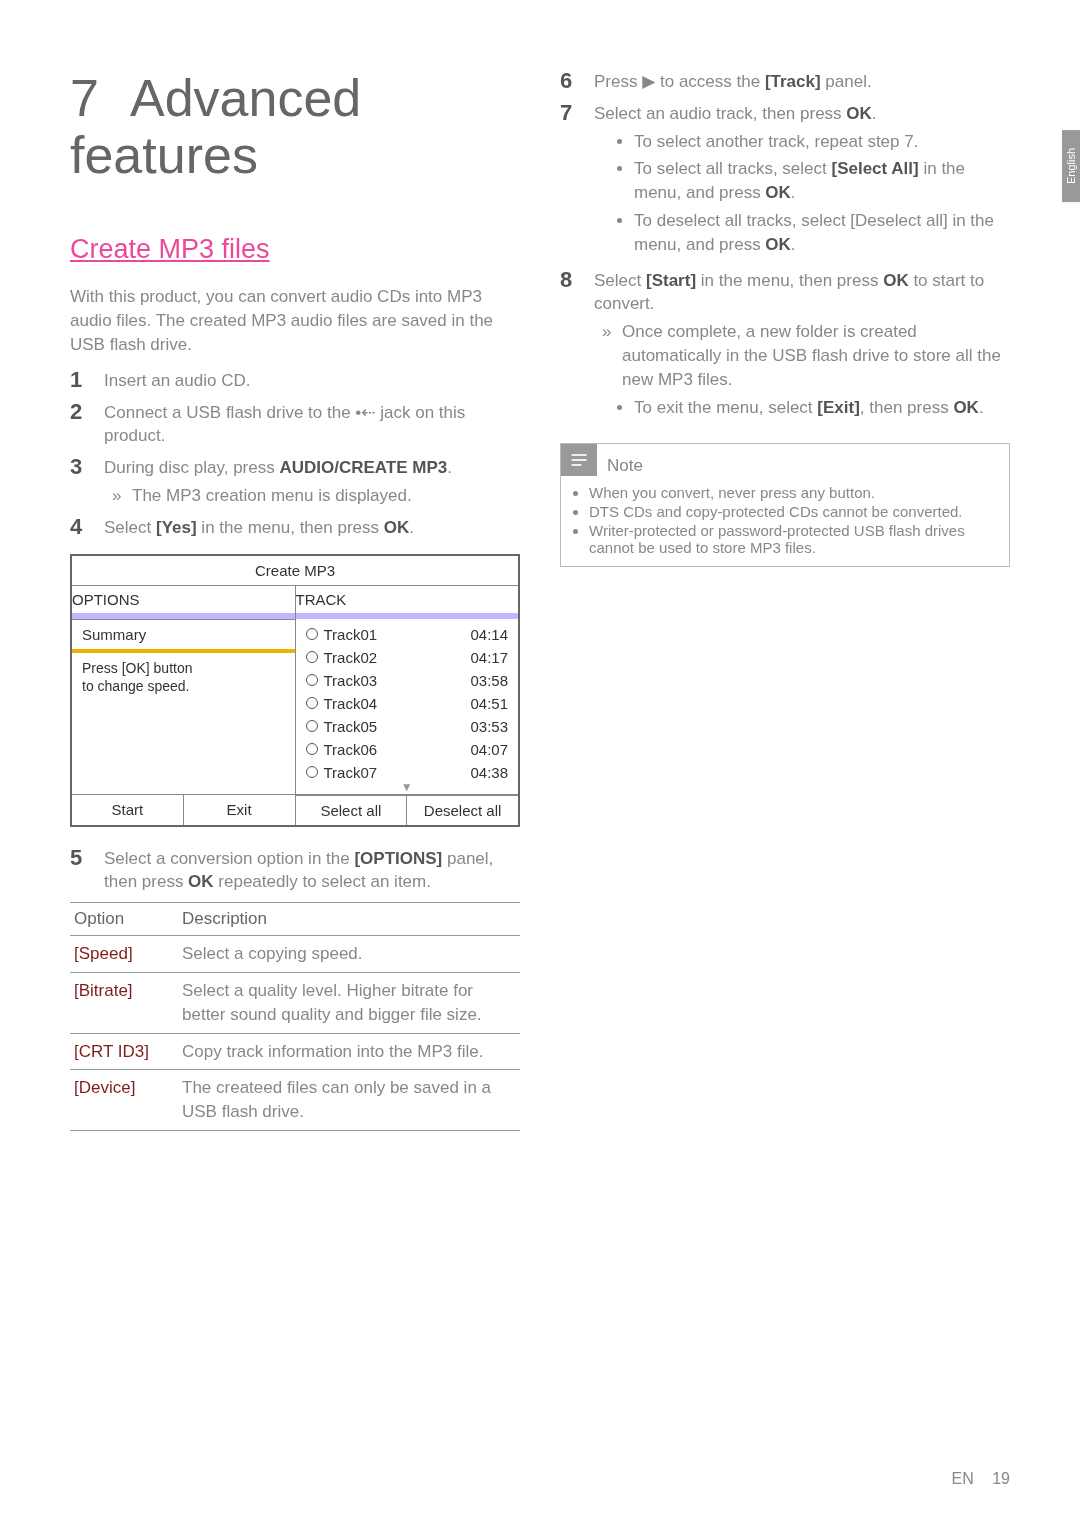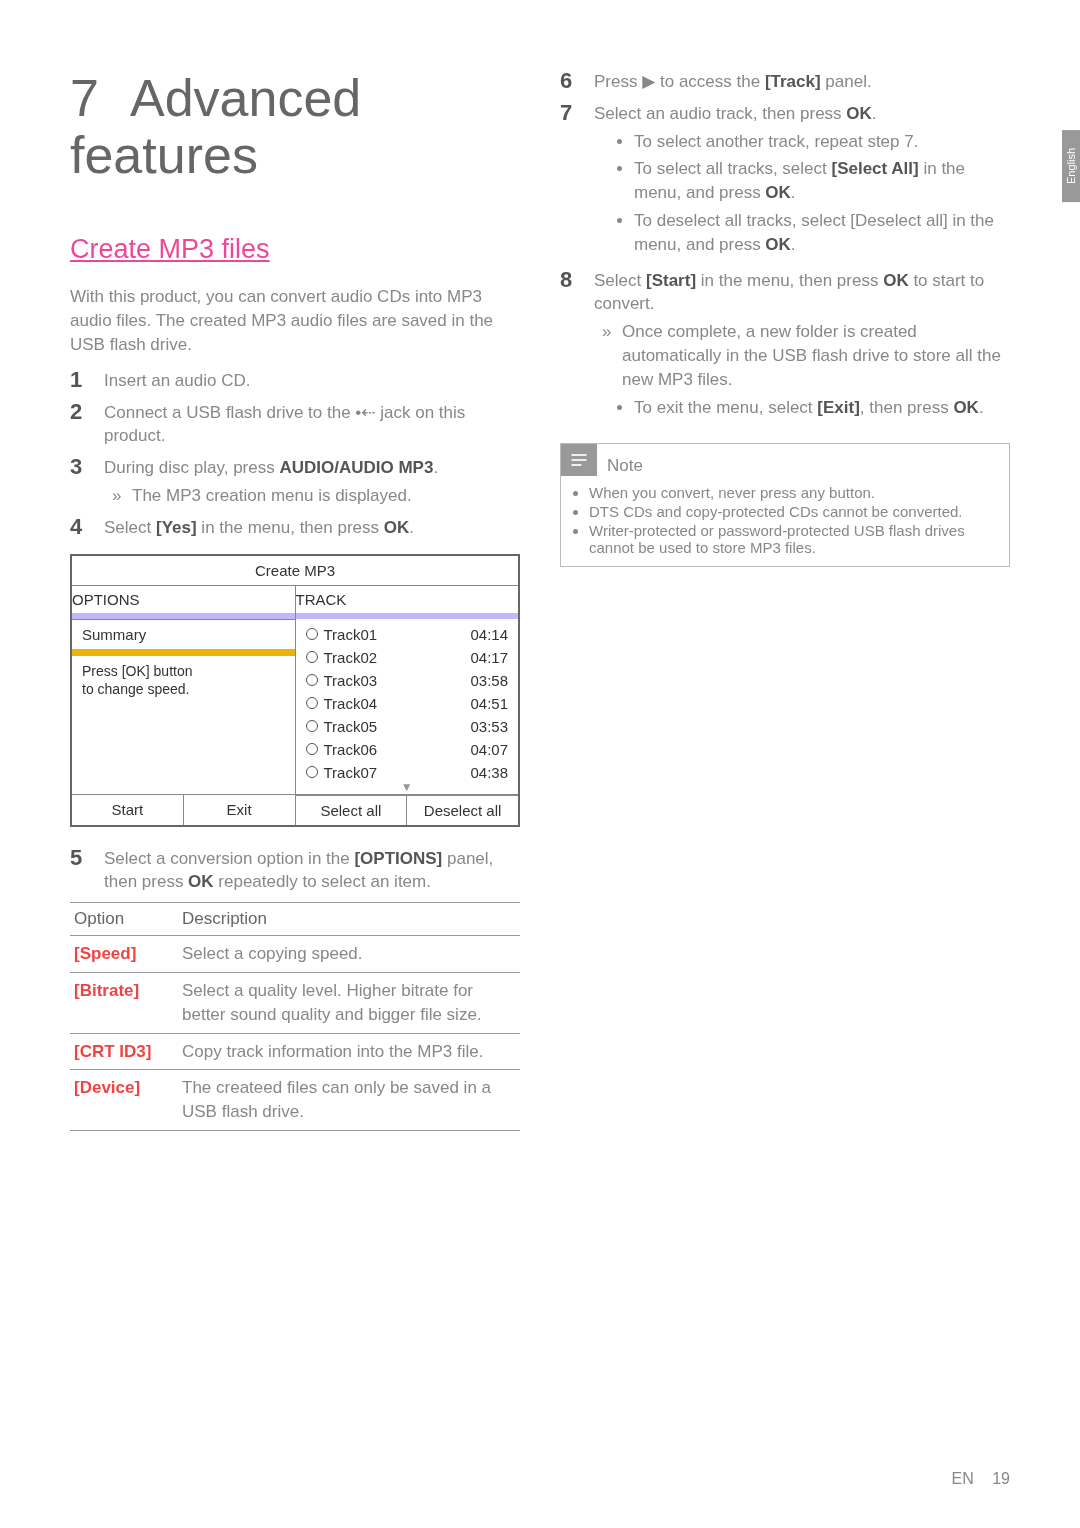--- a/index.html
+++ b/index.html
@@ -139,21 +139,21 @@
   }
   .opt-row.sel .val {
     background: #aaa;
     border: 1px solid #666;
     padding: 0 4px;
   }
   .opt-row .key { width: 72px; }
   .opt-row .val { flex: 1; }
   .summary-row {
     border-top: 1px solid #888;
-    border-bottom: 7px solid #eab308;
+    border-bottom: 4px solid #eab308;
     padding: 6px 10px;
   }
   .change-hint {
     padding: 6px 10px;
     font-size: 14px;
     line-height: 1.3;
   }
   .track-rows {
     padding: 4px 0;
     flex:1;
@@ -206,22 +206,22 @@
     padding: 6px 4px;
   }
   table.opts td {
     vertical-align: top;
     border-bottom: 1px solid #999;
     padding: 6px 4px;
     line-height: 1.4;
   }
   table.opts td.label {
     width: 100px;
-    color: #ef4444;
-    font-weight: bold;
+    color: #7f1d1d;
+    font-weight: normal;
   }
   
   .note-box {
     border: 1px solid #bbb;
     margin-top: 20px;
   }
   .note-head {
     display: flex;
     align-items: flex-end;
   }
@@ -292,21 +292,21 @@
       </li>
       <li>
         <span class="stepnum">2</span>
         <span class="stepbody">
           <span>Connect a USB flash drive to the </span><span class="usb-icon">•⇠</span><span> jack on this product.</span>
         </span>
       </li>
       <li>
         <span class="stepnum">3</span>
         <span class="stepbody">
-          <span>During disc play, press </span><span class="bold">AUDIO/AUDIO MP3</span><span>.</span>
+          <span>During disc play, press </span><span class="bold">AUDIO/CREATE MP3</span><span>.</span>
           <div class="subresult">The MP3 creation menu is displayed.</div>
         </span>
       </li>
       <li>
         <span class="stepnum">4</span>
         <span class="stepbody">
           <span>Select </span><span class="bold">[Yes]</span><span> in the menu, then press </span><span class="bold">OK</span><span>.</span>
         </span>
       </li>
     </ol>

